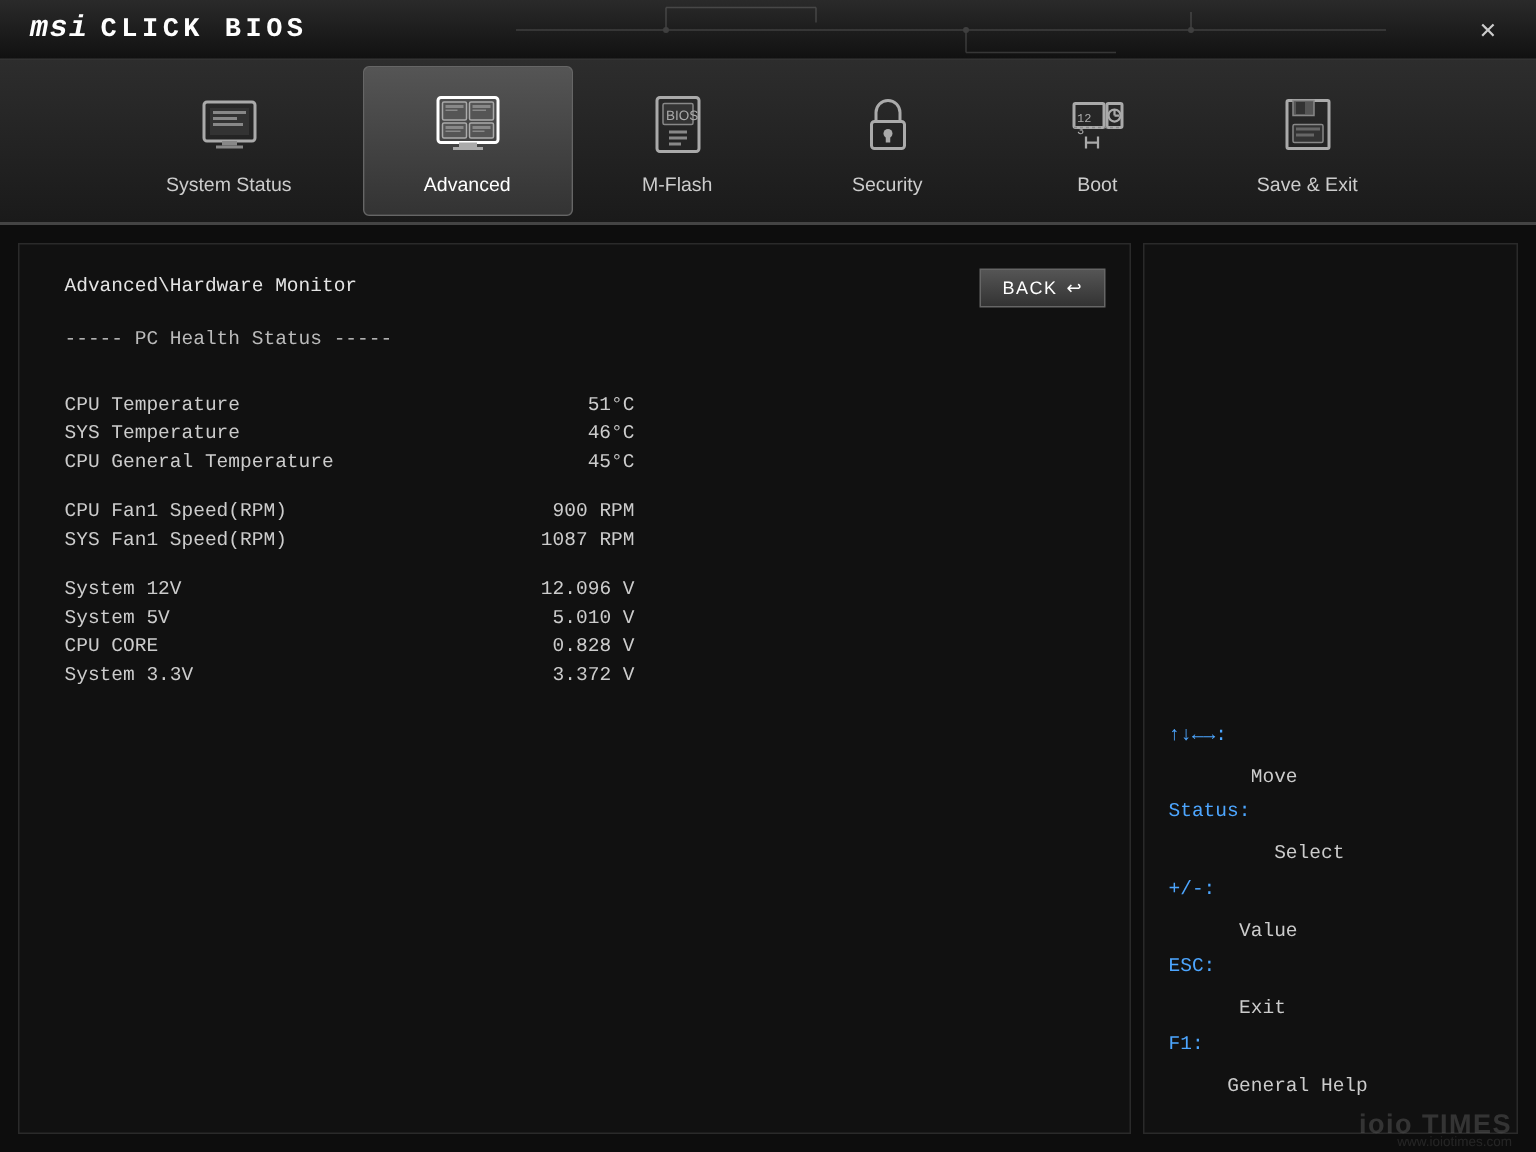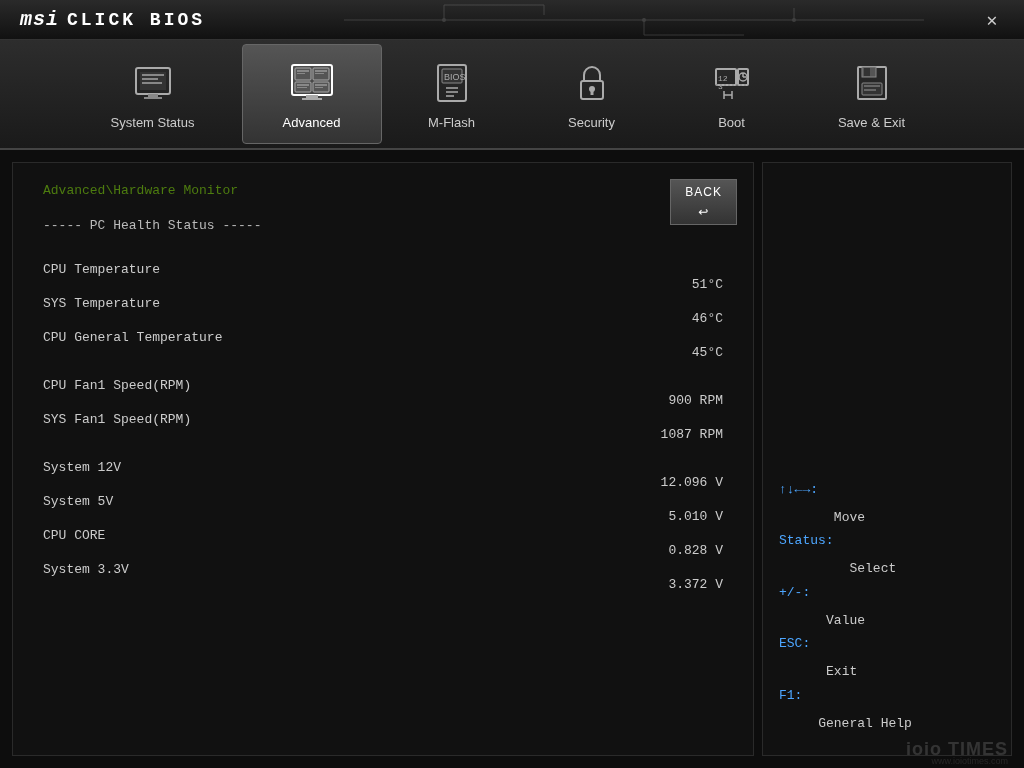--- a/index.html
+++ b/index.html
@@ -148,25 +148,24 @@
       color: #fff;
       border: 1px solid #666;
       padding: 5px 14px;
       font-size: 12px;
       cursor: pointer;
       font-family: Arial, sans-serif;
       display: flex;
       align-items: center;
       gap: 6px;
       letter-spacing: 1px;
-      flex-direction: column;
     }
 
     .breadcrumb {
-      color: #4d7c0f;
+      color: #e5e5e5;
       font-size: 13px;
       margin-bottom: 20px;
       font-family: 'Courier New', monospace;
     }
 
     .section-header {
       color: #bbb;
       font-size: 13px;
       margin-bottom: 28px;
       font-family: 'Courier New', monospace;
@@ -176,21 +175,20 @@
       width: 100%;
       font-size: 13px;
       font-family: 'Courier New', monospace;
       color: #ccc;
     }
 
     .monitor-row {
       display: flex;
       margin-bottom: 2px;
       padding: 1px 0;
-      flex-direction: column;
     }
 
     .monitor-row .label {
       min-width: 260px;
     }
 
     .monitor-row .value {
       text-align: right;
       min-width: 120px;
     }

